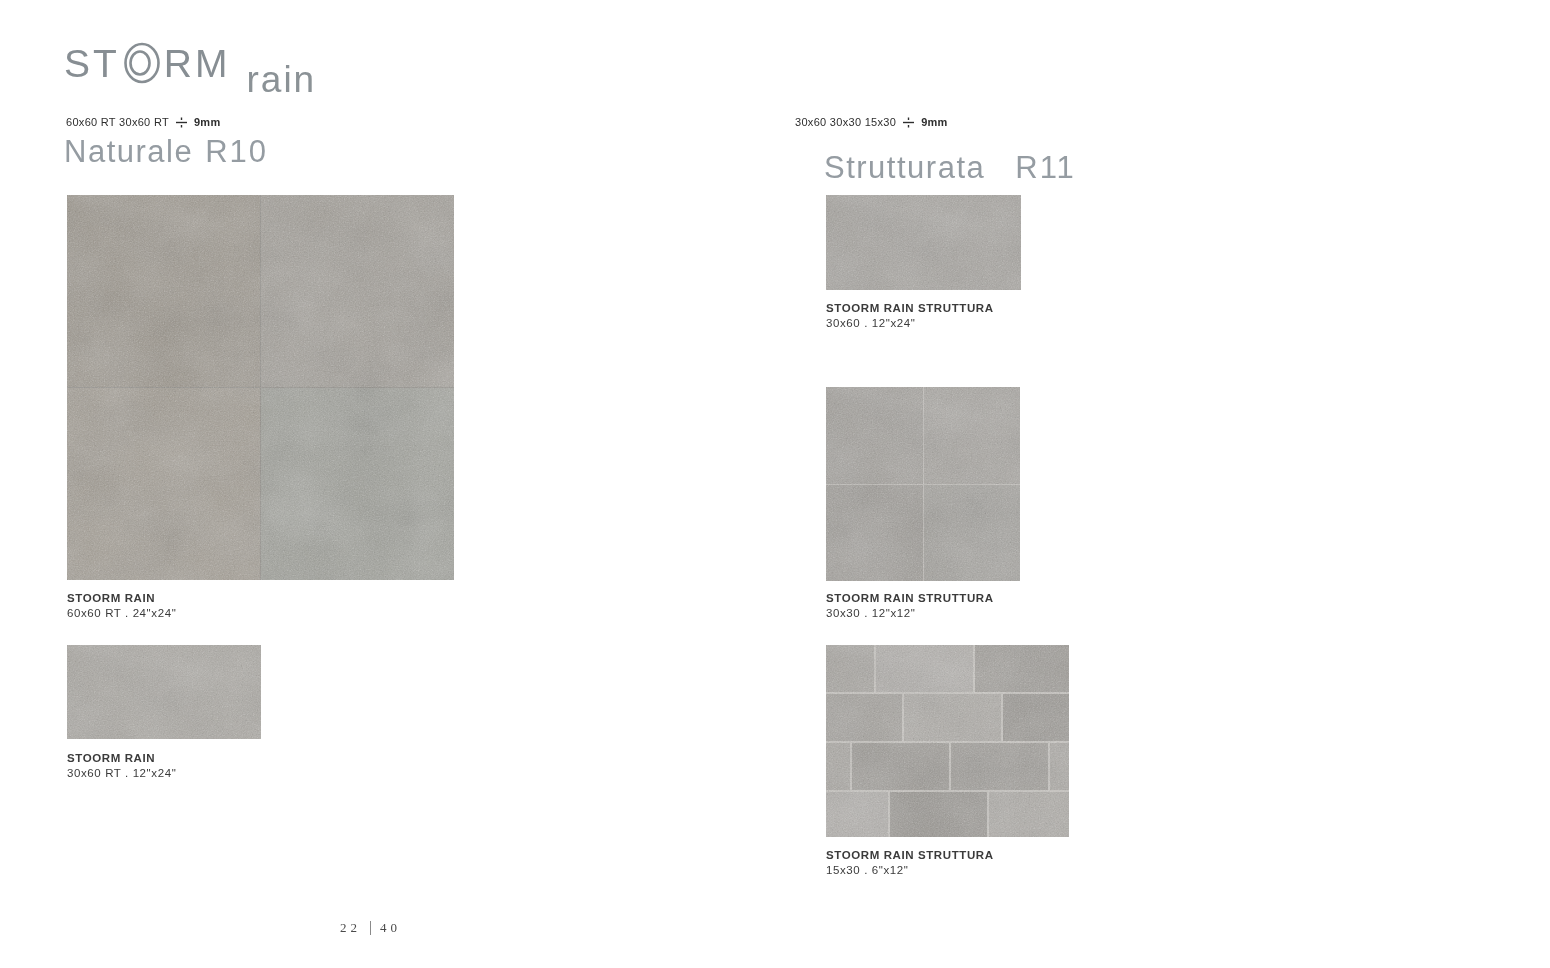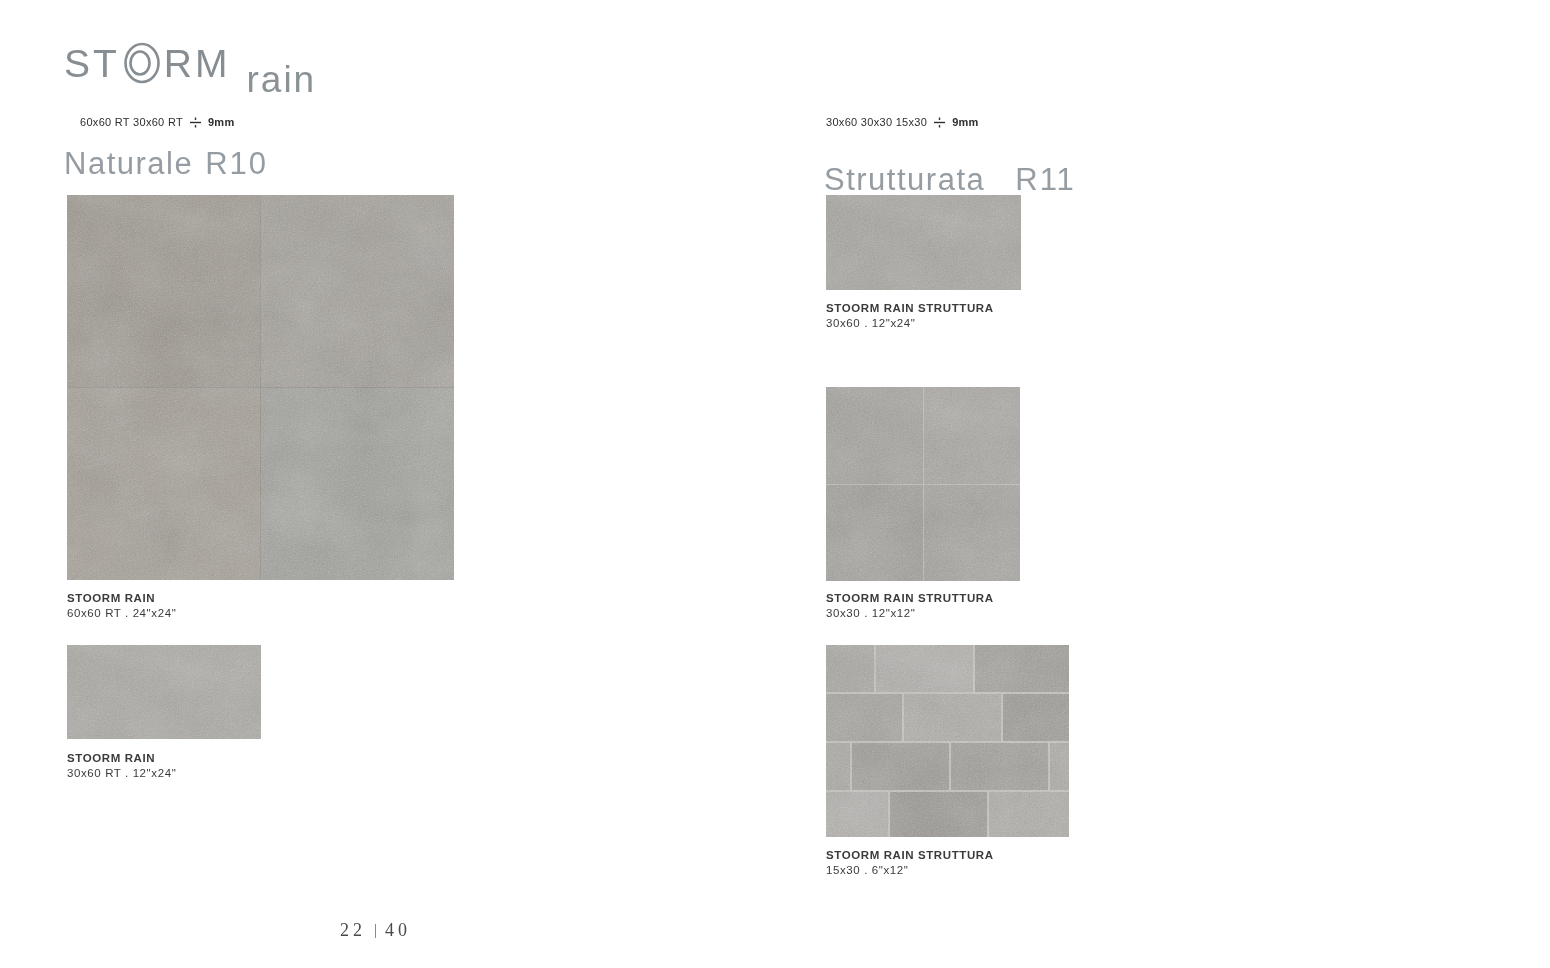--- a/index.html
+++ b/index.html
@@ -16,32 +16,32 @@
   .logo .word{margin-left:16px;letter-spacing:2px;font-size:37px;color:#8b9296;margin-top:33px;}
   
   .materials{
     position:absolute;left:66px;top:95px;font-size:11.5px;color:#4b4b4b;
     letter-spacing:.7px;word-spacing:2px;
   }
   .spec{
     position:absolute;display:flex;align-items:center;gap:5px;
     font-size:11px;color:#2e2e2e;letter-spacing:.3px;
   }
-  .spec-left{left:80px;top:116px;}
-  .spec-right{left:826px;top:116px;}
+  .spec-left{left:66px;top:116px;}
+  .spec-right{left:795px;top:116px;}
   .spec .thickness{font-weight:bold;}
   .thick-icon{display:block;margin:0 1px;}
   
   .finish-heading{
     position:absolute;margin:0;font-weight:300;font-size:31px;color:#959ca2;
     letter-spacing:1.5px;line-height:1;display:flex;align-items:baseline;gap:12px;
   }
   .h-left{left:64px;top:136px;}
   .h-right{left:824px;top:152px;gap:30px;}
-  .finish-heading .rating{letter-spacing:2px;margin-top:12px;}
+  .finish-heading .rating{letter-spacing:2px;}
   
   .photo{position:absolute;overflow:hidden;background:#a5a29c;}
   .photo-n6060{left:67px;top:195px;width:387px;height:385px;}
   .photo-n3060{left:67px;top:645px;width:194px;height:94px;background:#aaa7a1;}
   .photo-s3060{left:826px;top:195px;width:195px;height:95px;background:#a6a39e;}
   .photo-s3030{left:826px;top:387px;width:194px;height:194px;}
   .photo-s1530{left:826px;top:645px;width:243px;height:192px;background:#c9c6c1;}
   .tex{position:absolute;left:0;top:0;width:100%;height:100%;pointer-events:none;}
   .r-clouds{opacity:.28;}
   .r-grain{opacity:.42;}
@@ -61,21 +61,21 @@
   .plabel{position:absolute;color:#3b3b3b;font-size:11.5px;letter-spacing:.6px;line-height:1.3;}
   .plabel .pname{font-weight:bold;}
   .lbl-n1{left:67px;top:591px;}
   .lbl-n2{left:67px;top:751px;}
   .lbl-s1{left:826px;top:301px;}
   .lbl-s2{left:826px;top:591px;}
   .lbl-s3{left:826px;top:848px;}
   
   .footer{
     position:absolute;left:340px;top:920px;display:flex;align-items:center;gap:9px;
-    font-family:"Liberation Serif", serif;font-size:18px;color:#4a4a4a;letter-spacing:4px;
+    font-family:"Liberation Serif", serif;font-size:13px;color:#4a4a4a;letter-spacing:4px;
   }
   .pgdiv{width:1px;height:14px;background:#8a8a8a;}
   .hidden-defs{position:absolute;width:0;height:0;}
 </style>
 </head>
 <body>
 
 <svg class="hidden-defs" aria-hidden="true">
   <defs>
     <filter id="fgrain" x="-5%" y="-5%" width="110%" height="110%">

